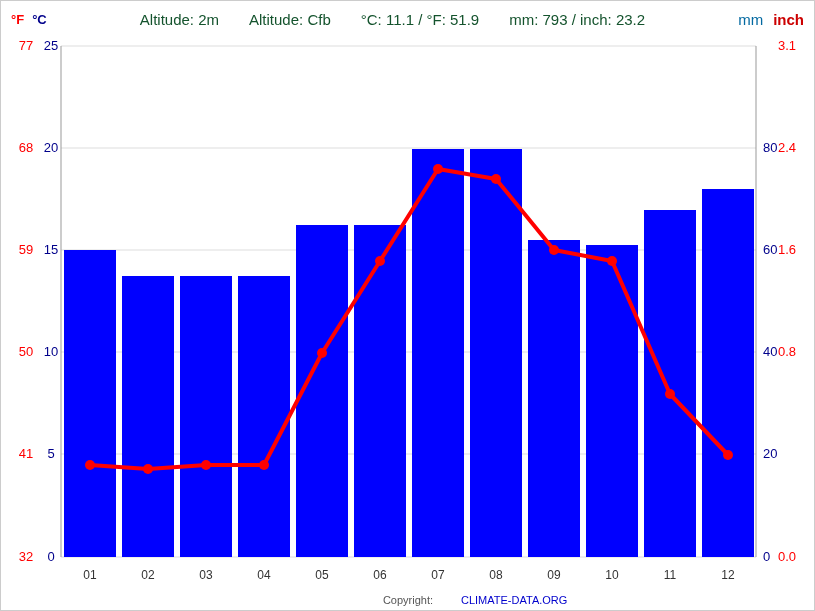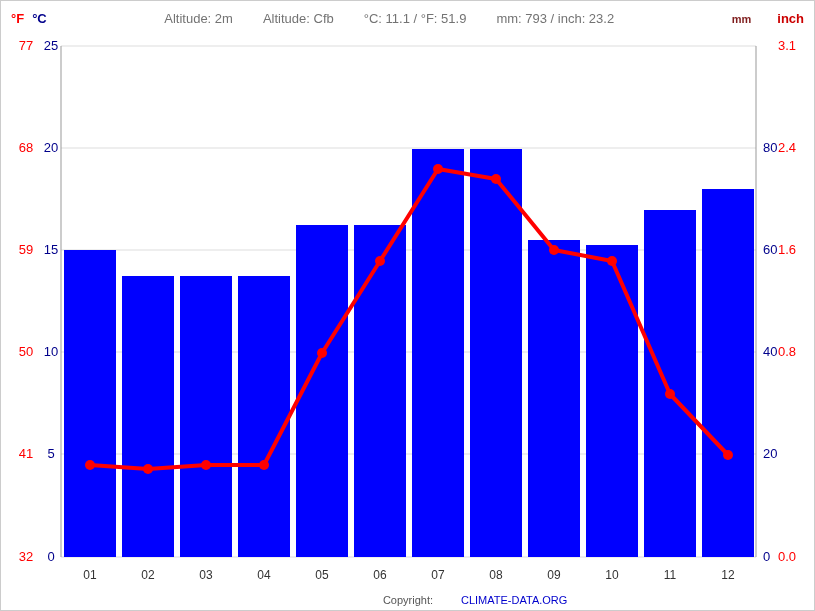--- a/index.html
+++ b/index.html
@@ -35,38 +35,37 @@
     .axis-label-c {
       color: #00008B;
       font-size: 13px;
       font-weight: bold;
     }
     .header-info {
       display: flex;
       gap: 30px;
       flex: 1;
       justify-content: center;
-      font-size: 13px;
-      color: #737373;
+      font-size: 15px;
+      color: #14532d;
     }
     .header-right {
       display: flex;
       align-items: center;
       gap: 10px;
     }
     .mm-label {
-      color: #7f1d1d;
-      font-size: 11px;
-      font-weight: bold;
+      color: #0369a1;
+      font-size: 15px;
+      font-weight: normal;
     }
     .inch-label {
       color: #cc0000;
-      font-size: 13px;
+      font-size: 15px;
       font-weight: bold;
-      margin-left: 16px;
     }
     svg.chart-svg {
       width: 100%;
       height: 100%;
     }
   </style>
 </head>
 <body>
 
 <div class="chart-container">

